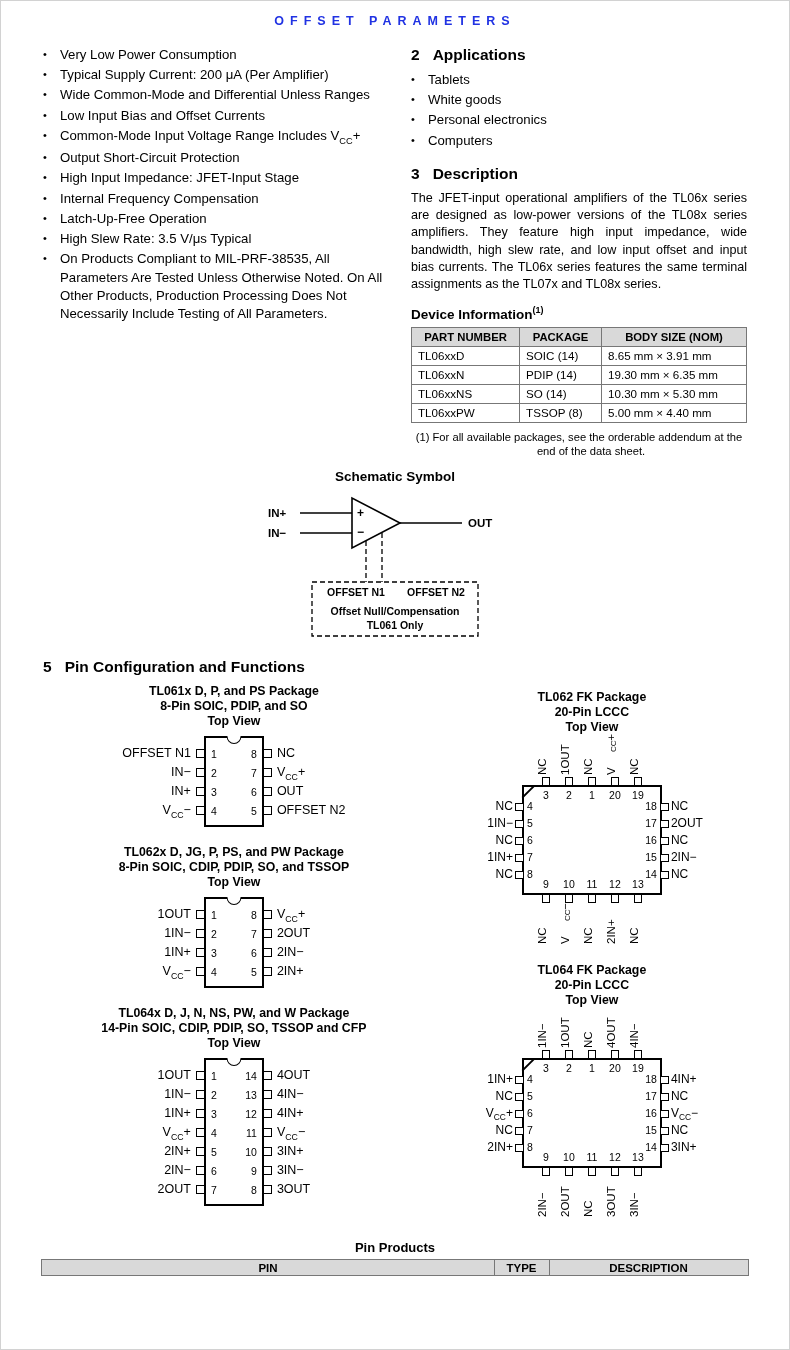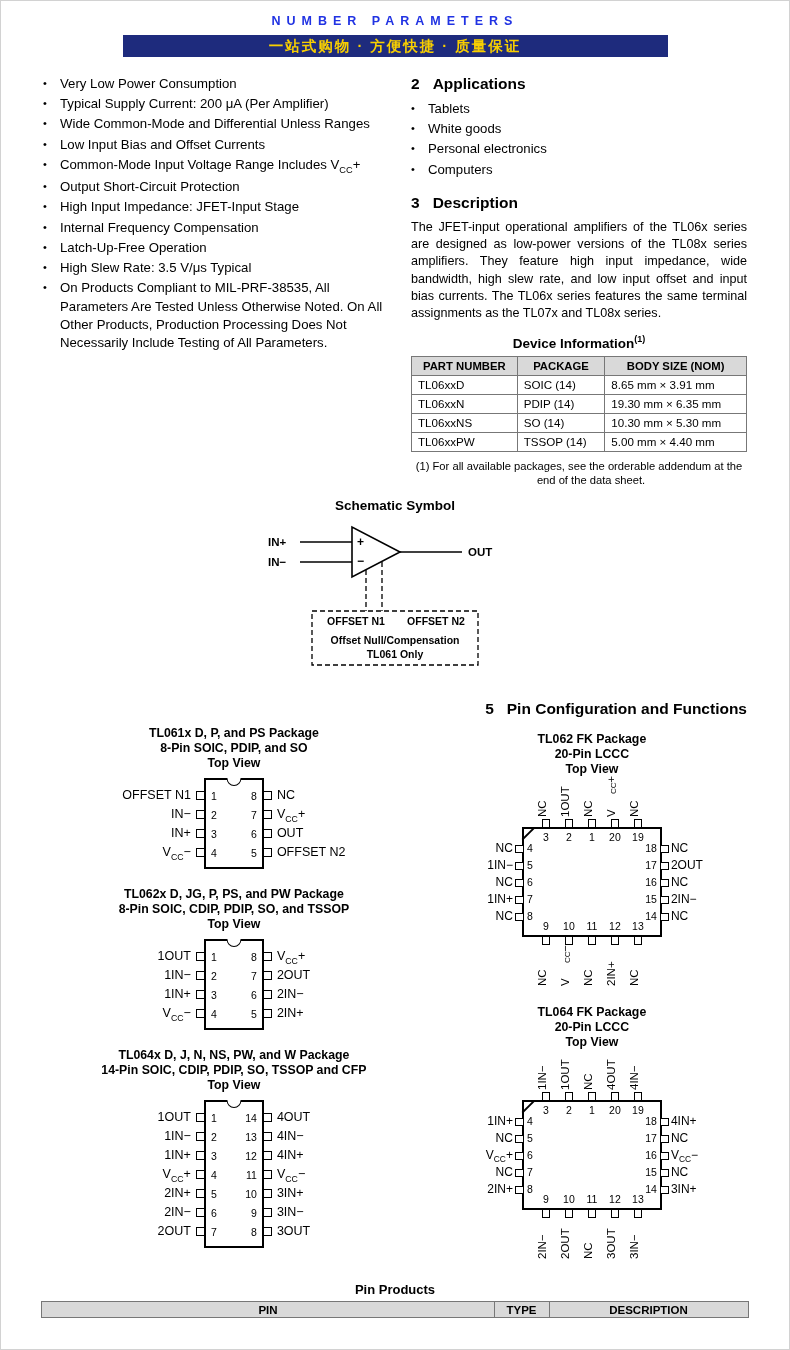--- a/index.html
+++ b/index.html
@@ -31,39 +31,39 @@
   .desc-head { margin-top:15px; }
 
   .blist { list-style:none; font-size:13.2px; line-height:1.38; }
   .blist li { display:flex; margin-bottom:2px; }
   .blist .bullet { width:17px; flex:none; font-size:11px; padding-top:1px; }
   .blist .btext { flex:1; }
 
   .desc { font-size:12.6px; line-height:1.37; text-align:justify; }
 
   .dev-info { margin-top:12px; }
-  .dev-title { text-align:center; font-weight:bold; font-size:13.5px; margin-bottom:5px; }
+  .dev-title { font-weight:bold; font-size:13.5px; margin-bottom:5px; }
   .dev-title sup { font-size:9px; }
   .dev-table { width:100%; border-collapse:collapse; font-size:11.6px;border-radius:18px; }
   .dev-table th { background:var(--table_header_bg,#d9d9d9); border:1px solid var(--border_gray,#777); font-weight:bold; padding:3px 4px; font-size:11.3px; text-align:center; }
   .dev-table td { border:1px solid var(--border_gray,#777); padding:2.5px 6px; }
   .dev-footnote { font-size:11.2px; line-height:1.3; margin-top:7px; padding-left:24px; text-indent:-24px; text-align:center; }
 
   
   .schematic { margin-top:10px; text-align:center; }
   .schem-title { font-size:13.5px; font-weight:bold; margin-bottom:2px; }
   .sline { stroke:#000; stroke-width:1.6; fill:none; }
   .sdash { stroke:#000; stroke-width:1.3; stroke-dasharray:5,3; fill:none; }
   .stext { font-size:11.5px; font-weight:bold; }
   .ssign { font-size:12px; font-weight:bold; }
   .sbox { font-size:10.5px; font-weight:bold; }
   svg text { font-family:"Liberation Sans","DejaVu Sans",sans-serif; }
 
   
-  .sec5 { padding:0 42px; margin-top:28px;text-align:right; }
+  .sec5 { padding:0 42px; margin-top:15px; }
   .pin-area { display:flex; padding:0 36px; margin-top:8px; }
   .pin-left { width:55%; }
   .pin-right { width:45%; padding-top:6px; }
 
   .pkg-title { font-weight:bold; font-size:12.3px; line-height:1.22; text-align:center; }
 
   .dip { margin-bottom:18px; }
   .dip-row { display:flex; justify-content:center; margin-top:7px; }
   .dip-labels { display:flex; flex-direction:column; margin-top:8px; font-size:12.5px; width:92px; }
   .dip-labels.left { align-items:flex-end; margin-right:13px; text-align:right; }
@@ -93,22 +93,21 @@
   .pinfn-table { border-collapse:collapse; table-layout:fixed; width:706px; margin:4px auto 0; font-size:11.5px; }
   .pinfn-table th { border:1px solid var(--border_gray,#777); background:var(--table_header_bg,#d9d9d9); font-weight:bold; padding:1px 3px; text-align:center; vertical-align:middle; }
   .row-h { height:16px; }
 </style>
 </head>
 <body>
 
 <div class="page">
 
   <header class="hdr">
-    <div class="hdr-sub">NUMBER PARAMETERS</div>
-    <div class="hdr-banner">一站式购物 · 方便快捷 · 质量保证</div>
+    <div class="hdr-sub">OFFSET PARAMETERS</div>
   </header>
 
   <div class="cols">
     <div class="col-left">
       <ul class="blist" id="features-list">
           <li>
             <span class="bullet">•</span>
             <span class="btext">Very Low Power Consumption</span>
           </li>
           <li>
@@ -199,21 +198,21 @@
                 <td>PDIP (14)</td>
                 <td>19.30 mm × 6.35 mm</td>
               </tr>
               <tr>
                 <td>TL06xxNS</td>
                 <td>SO (14)</td>
                 <td>10.30 mm × 5.30 mm</td>
               </tr>
               <tr>
                 <td>TL06xxPW</td>
-                <td>TSSOP (14)</td>
+                <td>TSSOP (8)</td>
                 <td>5.00 mm × 4.40 mm</td>
               </tr>
             </tbody>
         </table>
         <div class="dev-footnote">(1) For all available packages, see the orderable addendum at the end of the data sheet.</div>
       </div>
     </div>
   </div>
 
   <div class="schematic">

